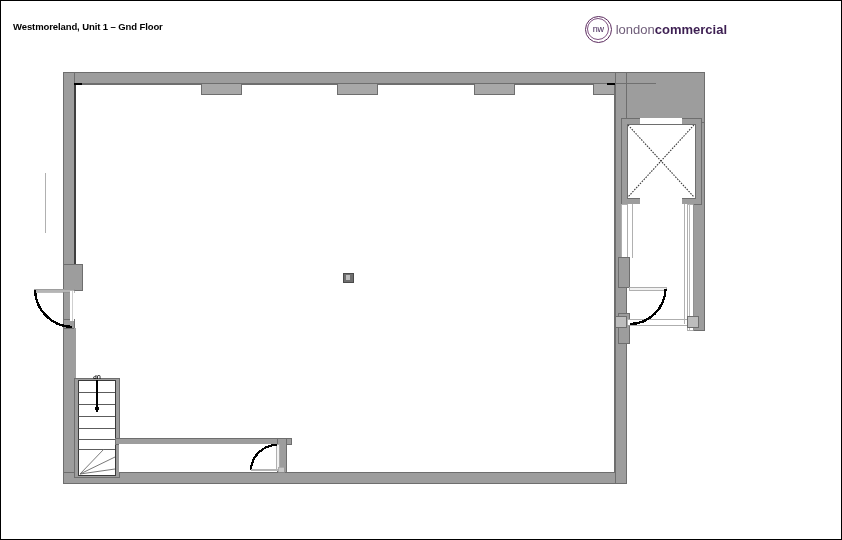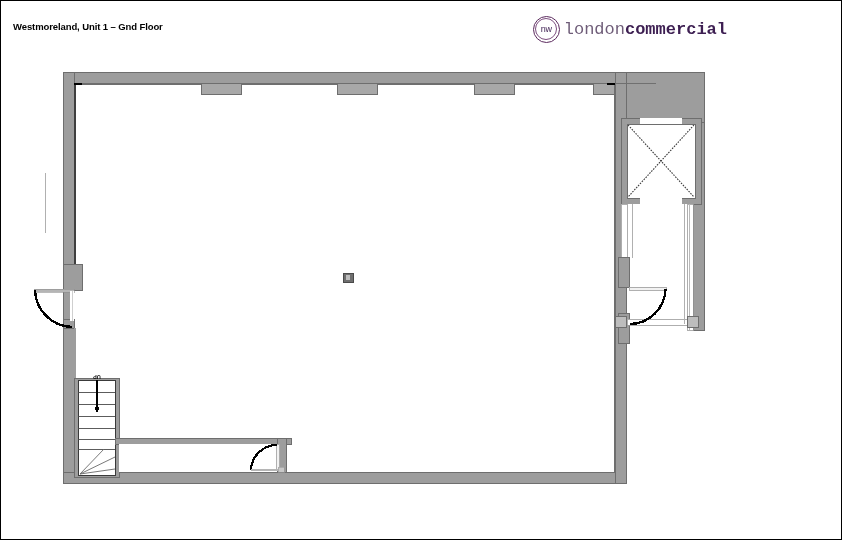--- a/index.html
+++ b/index.html
@@ -19,21 +19,21 @@
   #brand{position:absolute;right:6px;top:10px;height:36px;
       display:flex;align-items:center;gap:4px;}
   #brand-mark{width:27px;height:27px;border-radius:50%;
       border:1.4px solid #5b2a5e;display:flex;align-items:center;
       justify-content:center;position:relative;box-sizing:border-box;}
   #brand-mark:after{content:"";position:absolute;left:1.5px;top:1.5px;
       right:1.5px;bottom:1.5px;border-radius:50%;
       border:0.8px solid #7d4f80;}
   #brand-mark span{font-size:9px;font-weight:normal;color:#3d1f52;
       line-height:1;letter-spacing:-0.3px;}
-  #brand-word{font-size:17px;line-height:1;white-space:nowrap;font-family:Liberation Mono, monospace;}
+  #brand-word{font-size:13px;line-height:1;white-space:nowrap;}
   #brand-word .light{color:#6f5d79;}
   #brand-word .bold{color:#3d1f52;font-weight:bold;}
 
   
   #plan{position:absolute;left:0;top:0;width:842px;height:540px;}
   #plan svg{display:block;}
 </style>
 </head>
 <body>
 

